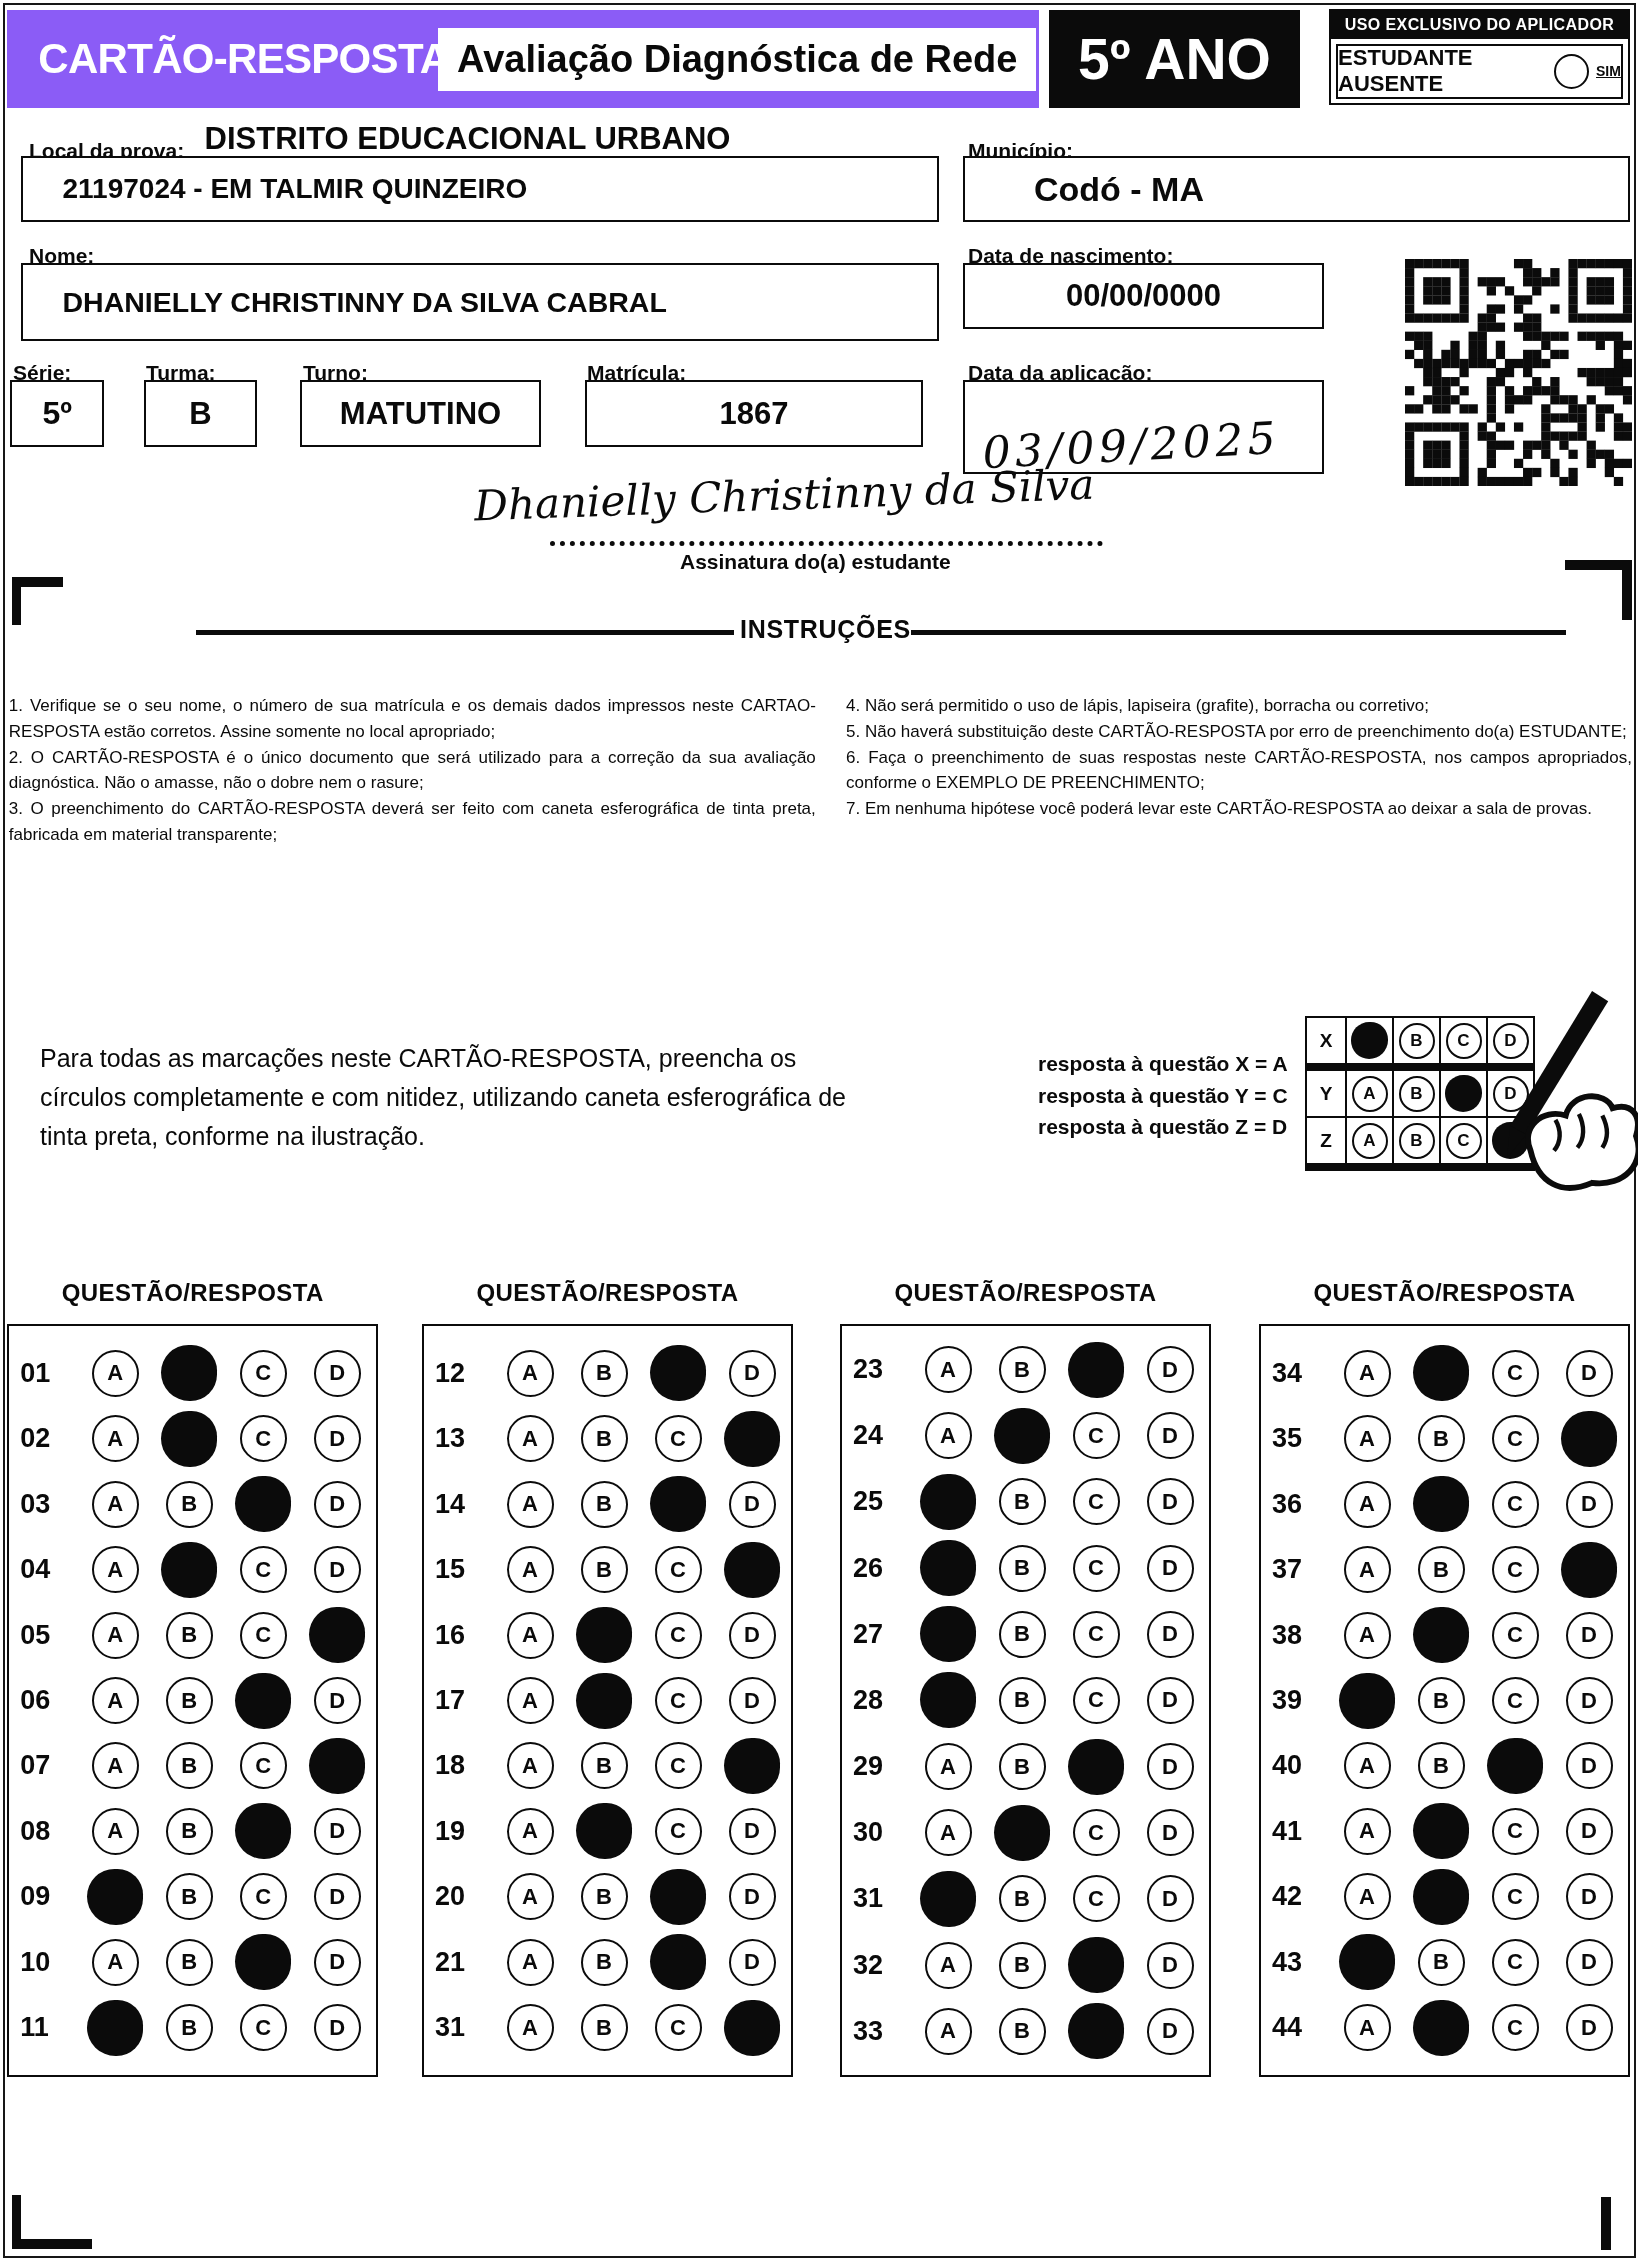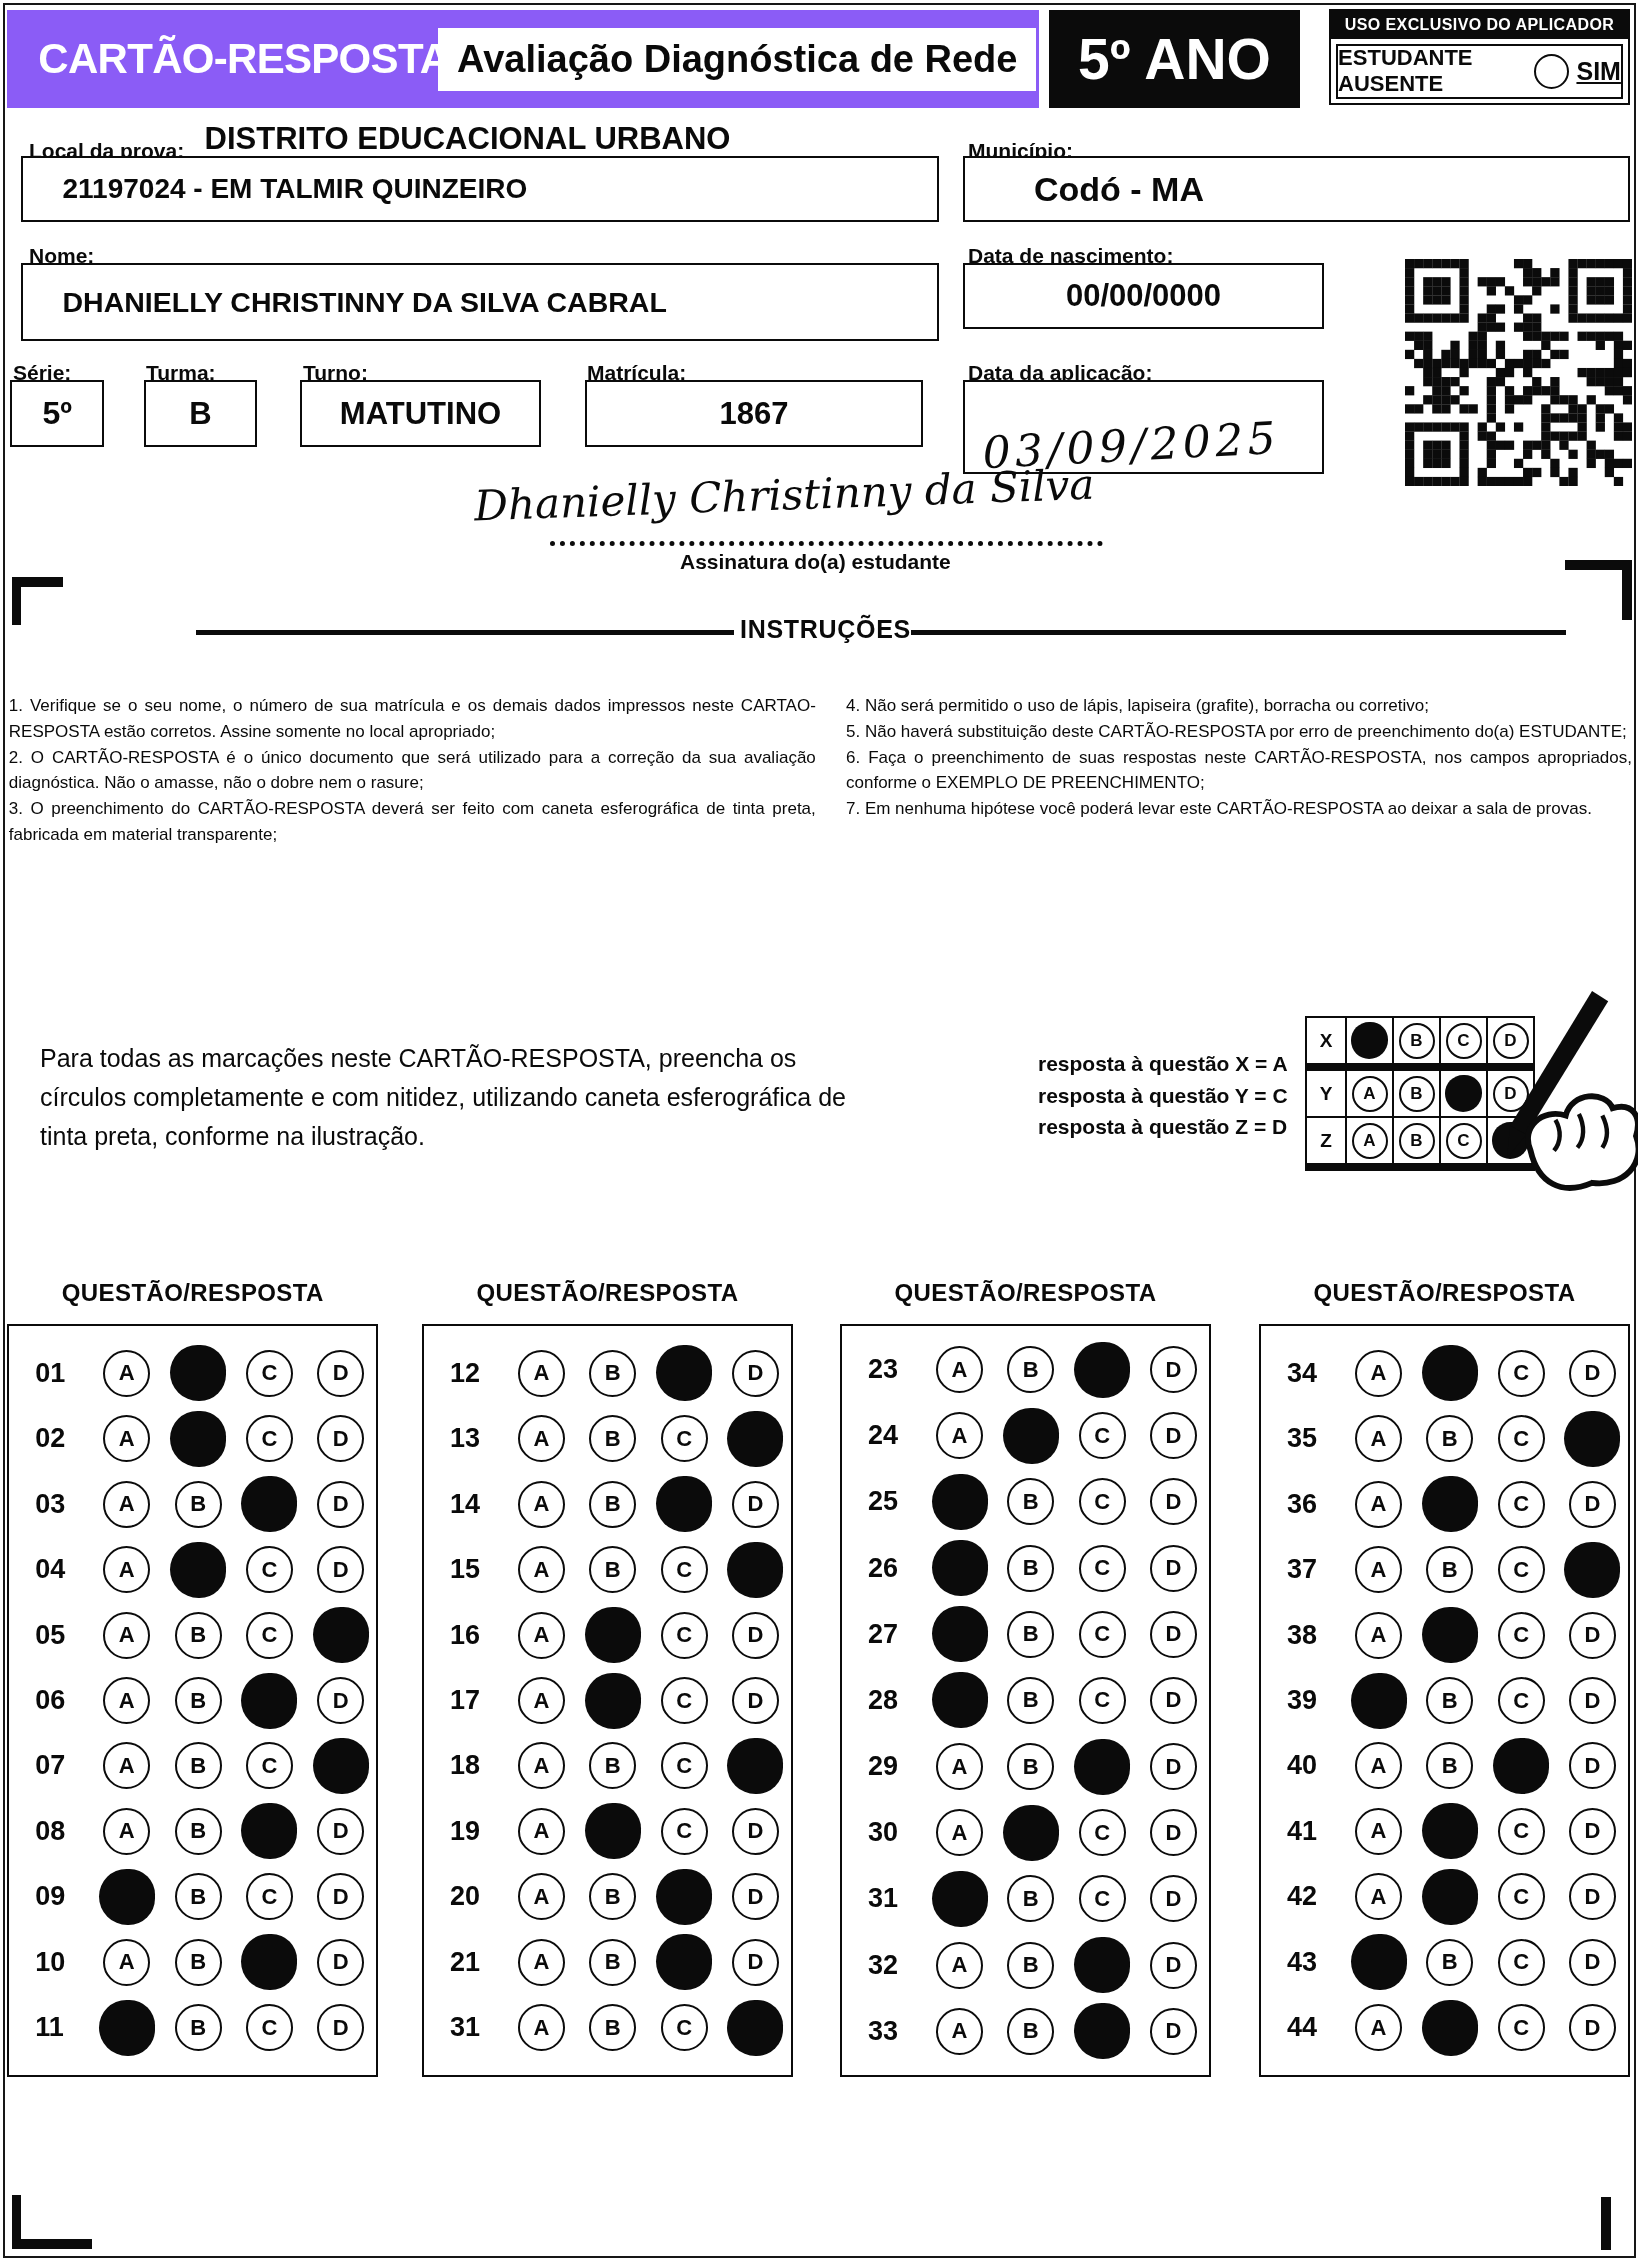--- a/index.html
+++ b/index.html
@@ -12,21 +12,21 @@
   .band-title{color:#fff;font-size:42px;font-weight:bold;padding-left:31px;letter-spacing:-0.7px;white-space:nowrap;}
   .band-subtitle-box{position:absolute;left:431px;top:17.5px;width:598px;height:63px;background:#fff;
         display:flex;align-items:center;justify-content:center;font-size:38px;font-weight:bold;white-space:nowrap;}
   .grade-box{position:absolute;left:1049px;top:10.2px;width:251px;height:98px;background:#0b0b0b;color:#fff;
         font-size:57px;font-weight:bold;display:flex;align-items:center;justify-content:center;white-space:nowrap;}
   .aplicador-box{position:absolute;left:1329px;top:8.8px;width:301px;height:96px;border:2.2px solid #0b0b0b;background:#fff;box-sizing:border-box;}
   .aplicador-title{background:#0b0b0b;color:#fff;font-size:16px;font-weight:bold;text-align:center;height:28px;line-height:28px;letter-spacing:0.4px;}
   .absent-inner{margin:5.1px;border:2.2px solid #0b0b0b;height:51px;display:flex;align-items:center;justify-content:center;gap:7.3px;font-weight:bold;}
   .absent-label{font-size:22px;}
   .absent-circle{width:31px;height:31px;border:2.9px solid #0b0b0b;border-radius:50%;flex:0 0 auto;}
-  .absent-option{font-size:25px;text-decoration:underline;}
+  .absent-option{font-size:14px;text-decoration:underline;}
 
   
   .lbl{position:absolute;font-size:21px;font-weight:bold;white-space:nowrap;}
   .fbox{position:absolute;border:2.9px solid #0b0b0b;background:#fff;display:flex;align-items:center;font-weight:bold;box-sizing:border-box;white-space:nowrap;}
   .district{position:absolute;left:175px;top:121px;width:585px;text-align:center;font-size:31px;font-weight:bold;}
   .bx-local{left:20.5px;top:156px;width:918px;height:66px;padding-left:40px;font-size:28px;}
   .bx-municipio{left:963px;top:156px;width:667px;height:66px;padding-left:69px;font-size:34px;}
   .bx-nome{left:20.5px;top:263px;width:918px;height:78px;padding-left:40px;font-size:28.5px;}
   .bx-nascimento{left:963px;top:263px;width:361px;height:66px;justify-content:center;font-size:31px;}
   .bx-serie{left:10.2px;top:380px;width:94px;height:67px;justify-content:center;font-size:32px;}
@@ -66,21 +66,21 @@
   .ex-cell{width:45px;height:45px;display:flex;align-items:center;justify-content:center;border-left:2.2px solid #0b0b0b;}
   .ex-cell:first-child{border-left:none;width:38px;font-size:19px;font-weight:bold;}
   .ex-bubble{width:32px;height:32px;border:2.2px solid #0b0b0b;border-radius:50%;display:flex;align-items:center;justify-content:center;font-size:17px;font-weight:bold;}
   .ex-bubble.filled{width:37px;height:37px;background:#0b0b0b;border:none;border-radius:50% 48% 52% 50%;}
   .hand-art{position:absolute;left:1469px;top:991px;width:170px;height:227px;}
 
   
   .qhead{position:absolute;top:1279px;text-align:center;font-size:24px;font-weight:bold;letter-spacing:0.4px;}
   .qcol{position:absolute;top:1324px;width:371px;height:753px;border:2.2px solid #0b0b0b;box-sizing:border-box;
         display:flex;flex-direction:column;justify-content:space-around;padding:14.6px 0;}
-  .qrow{display:flex;align-items:center;padding-left:26px;}
+  .qrow{display:flex;align-items:center;padding-left:11px;}
   .qnum{width:58px;font-size:27px;font-weight:bold;}
   .qcell{width:74px;height:58px;display:flex;align-items:center;justify-content:center;}
   .bubble{width:47px;height:47px;border:2.9px solid #0b0b0b;border-radius:50%;box-sizing:border-box;
         display:flex;align-items:center;justify-content:center;font-size:22px;font-weight:bold;background:#fff;}
   .bubble.filled{width:56px;height:56px;background:#0b0b0b;border:none;border-radius:52% 48% 50% 54%;}
 </style>
 </head>
 <body>
 
 <div class="page">

